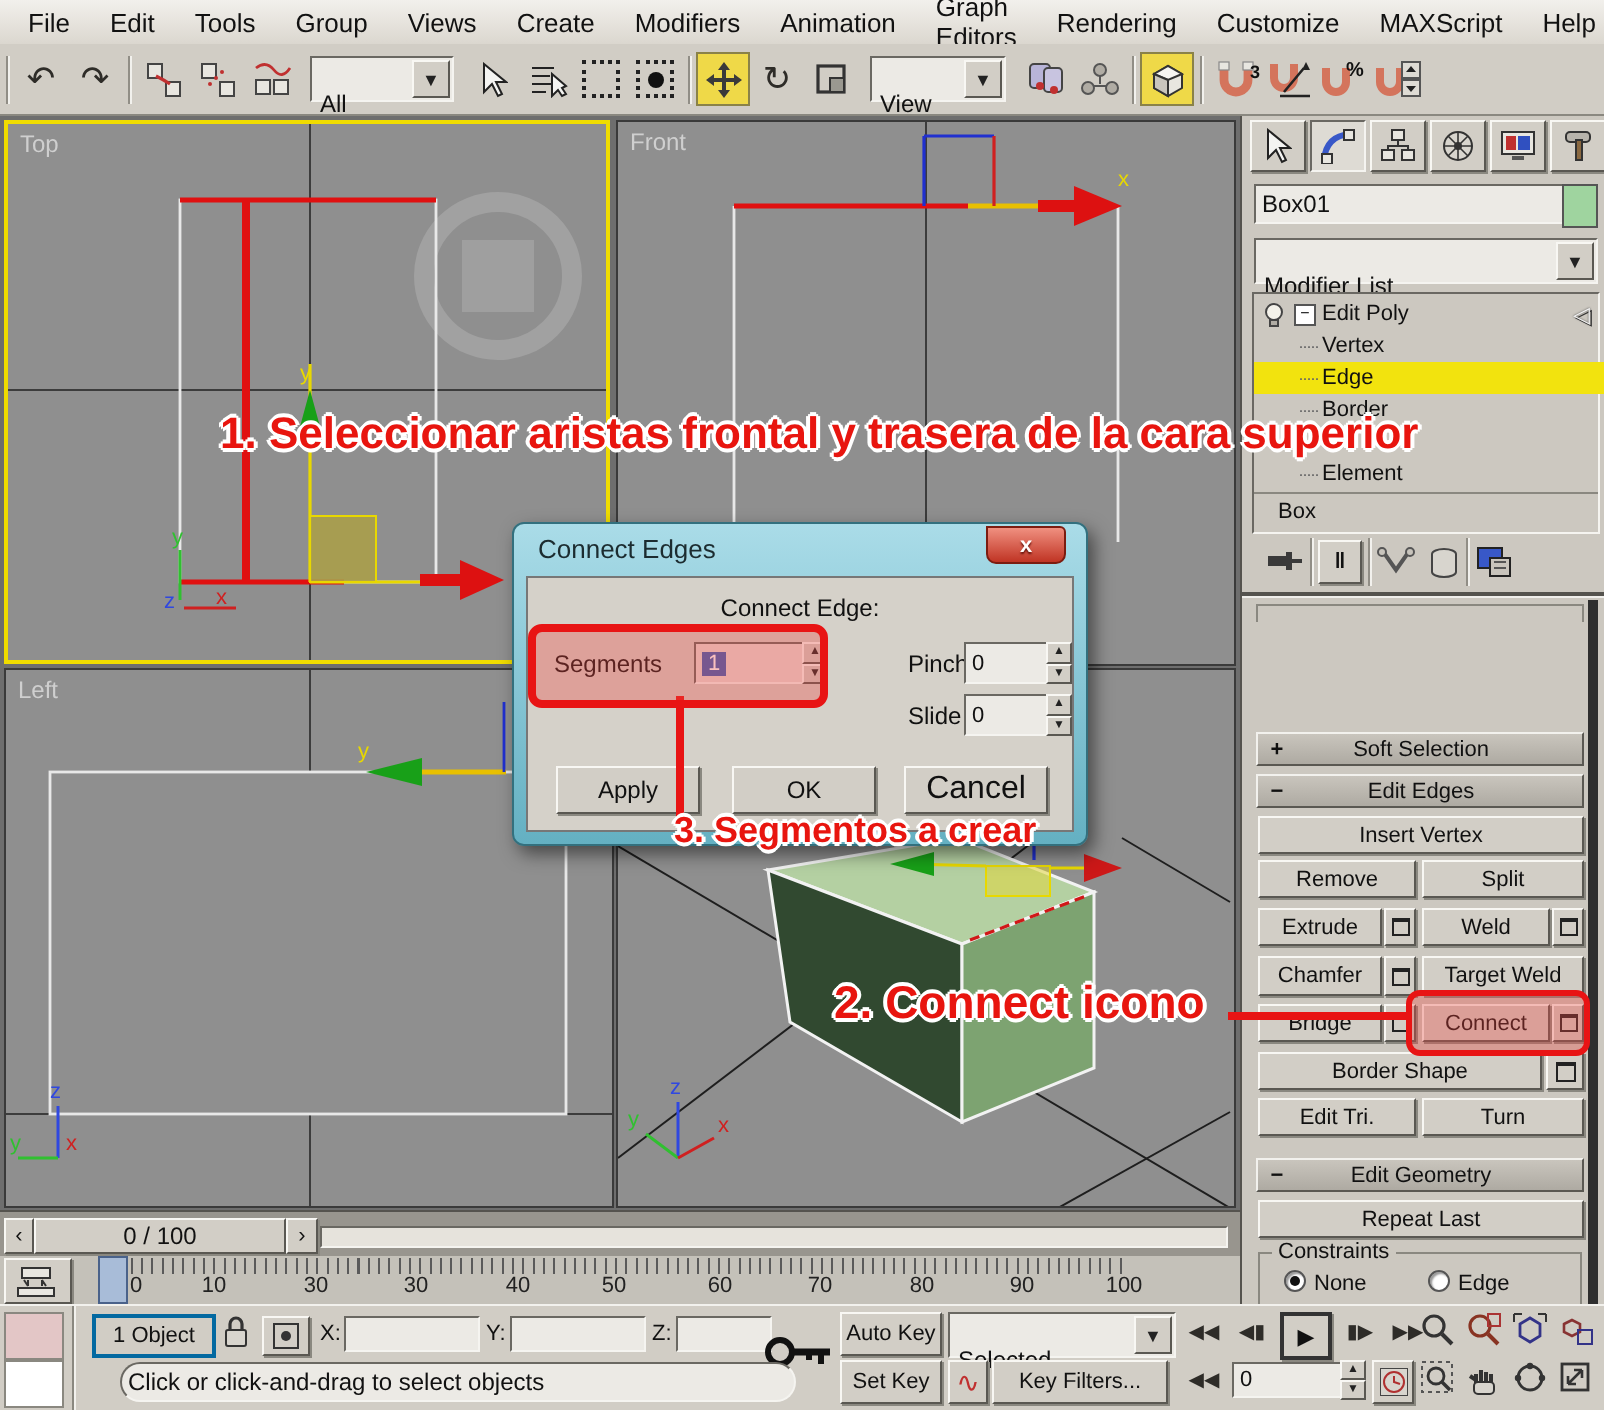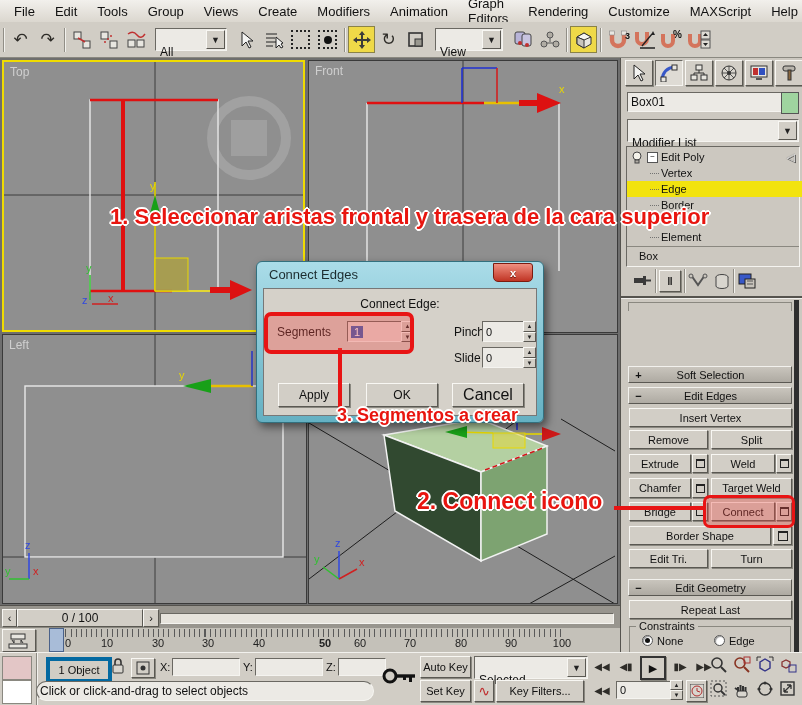--- a/index.html
+++ b/index.html
@@ -286,21 +286,21 @@
             <path d="M6 10 l-2-3 M6 7 v3 M13 7 l2 3 M13 10 v-3" stroke="#333"></path>
           </svg>
       </div>
       <div class="abs" style="left:50px;top:1px;width:515px;height:8px;background:repeating-linear-gradient(to right,#5a5a5a 0 1px,transparent 1px 5.15px);"></div>
       <div class="abs" style="left:49px;top:0;width:13px;height:22px;background:#a8bcd8;border:1px solid #4a628a;"></div>
       <div class="tick-lbl" style="left:68px;top:9px;">0</div>
       <div class="tick-lbl" style="left:107px;top:9px;">10</div>
       <div class="tick-lbl" style="left:158px;top:9px;">30</div>
       <div class="tick-lbl" style="left:208px;top:9px;">30</div>
       <div class="tick-lbl" style="left:259px;top:9px;">40</div>
-      <div class="tick-lbl" style="left:325px;top:9px;font-weight:bold;">50</div>
+      <div class="tick-lbl" style="left:307px;top:9px;">50</div>
       <div class="tick-lbl" style="left:360px;top:9px;">60</div>
       <div class="tick-lbl" style="left:410px;top:9px;">70</div>
       <div class="tick-lbl" style="left:461px;top:9px;">80</div>
       <div class="tick-lbl" style="left:511px;top:9px;">90</div>
       <div class="tick-lbl" style="left:562px;top:9px;">100</div>
     </div>
   </div>
 
   <div class="abs" style="left:620px;top:58px;width:182px;height:594px;background:#ccc8c0;border-left:1px solid #55534e;">
 
@@ -502,21 +502,21 @@
     </div>
 
     <div class="abs" style="left:173px;top:242px;width:5px;height:352px;background:#2e2e2e;"></div>
   </div>
 
   <div class="abs" style="left:0;top:652px;width:802px;height:53px;background:#d1cdc5;border-top:1px solid #f2f1ed;">
     <div class="abs" style="left:2px;top:3px;width:28px;height:22px;background:#e3c6c6;border:1px solid #8a8880;"></div>
     <div class="abs" style="left:2px;top:27px;width:28px;height:22px;background:#ffffff;border:1px solid #8a8880;"></div>
     <div class="abs" style="left:36px;top:0;width:1px;height:53px;background:#8a8880;box-shadow:1px 0 0 #f2f1ed;"></div>
 
-    <div class="abs lbl" style="left:46px;top:4px;width:58px;height:18px;border:4px solid #0369a1;display:flex;align-items:center;justify-content:center;">
+    <div class="abs lbl" style="left:46px;top:4px;width:58px;height:18px;border:2px solid #0369a1;display:flex;align-items:center;justify-content:center;">
         <span>1 Object</span>
       </div>
     <div class="abs" style="left:110px;top:4px;"><svg width="16" height="18">
           <rect x="3" y="8" width="10" height="8" rx="1" fill="#d8d5ce" stroke="#333"></rect>
           <path d="M5 8 V5 a3 3 0 0 1 6 0 V8" fill="none" stroke="#333" stroke-width="1.6"></path>
         </svg></div>
     <div class="btn abs" style="left:131px;top:5px;width:22px;height:18px;">
         <svg width="14" height="14">
           <rect x="1" y="1" width="12" height="12" fill="none" stroke="#333"></rect>
           <circle cx="7" cy="7" r="2.5" fill="#333"></circle>
@@ -532,21 +532,21 @@
 
     <div class="abs" style="left:382px;top:10px;">
       <svg width="36" height="26">
           <circle cx="8" cy="13" r="6" fill="none" stroke="#111" stroke-width="3"></circle>
           <line x1="14" y1="13" x2="33" y2="13" stroke="#111" stroke-width="3.4"></line>
           <rect x="27" y="13" width="3" height="6" fill="#111"></rect>
           <rect x="21" y="13" width="3" height="4" fill="#111"></rect>
         </svg>
     </div>
 
-    <div class="field abs" style="left:36px;top:28px;width:330px;height:18px;font-size:12px;border-radius:10px;">
+    <div class="field abs" style="left:60px;top:28px;width:330px;height:18px;font-size:12px;border-radius:10px;">
         <span>Click or click-and-drag to select objects</span>
       </div>
 
     <div class="btn abs" style="left:420px;top:3px;width:49px;height:20px;">
         <span>Auto Key</span>
       </div>
     <div class="btn abs" style="left:420px;top:27px;width:49px;height:20px;">
         <span>Set Key</span>
       </div>
 

